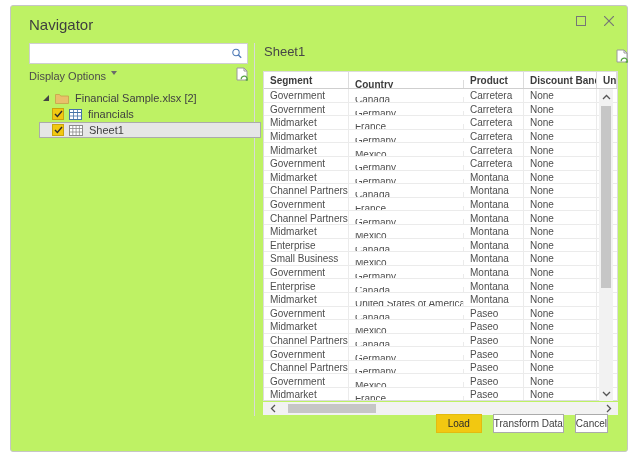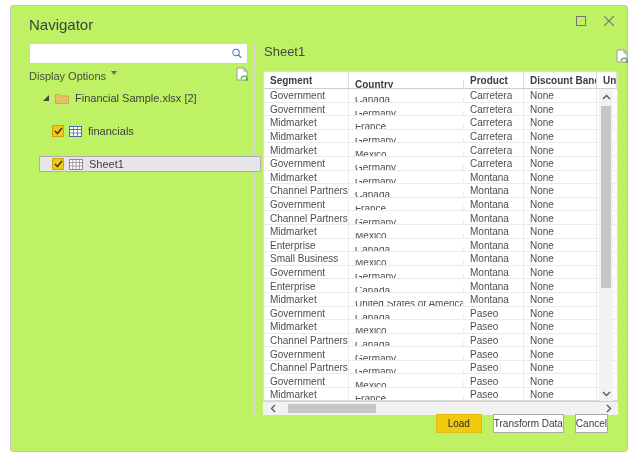--- a/index.html
+++ b/index.html
@@ -30,21 +30,21 @@
   .pane-refresh-left { position: absolute; left: 224px; top: 61px; }
   .pane-refresh-right { position: absolute; left: 604px; top: 43px; }
 
   .v-divider { position: absolute; left: 243px; top: 37px; width: 1px; height: 373px; background: #d9d9d9; }
 
   
   .tree { position: absolute; left: 28px; top: 84px; width: 222px; font-size: 11px; color: #404040; }
   .tree-row { height: 16px; display: flex; align-items: center; border: 1px solid transparent; }
   .tree-root .expander { margin-left: 2px; margin-right: 5px; }
   .tree-root .folder { margin-right: 6px; }
-  .tree-child { padding-left: 12px; margin-top: 17px; }
+  .tree-child { padding-left: 12px; }
   .tree-child .checkbox { margin-right: 5px; }
   .tree-child .node-icon { margin-right: 6px; }
   .tree-row.selected { background: #e6e6e6; border: 1px solid #ababab; }
   .checkbox { width: 12px; height: 12px; background: #F2C811; border: 1px solid #c9a40f;
     display: flex; align-items: center; justify-content: center; }
 
   
   .preview-title { position: absolute; left: 253px; top: 38px; font-size: 13px; color: #474747; }
 
   .table-wrap { position: absolute; left: 252px; top: 65px; width: 355px; height: 330px;

